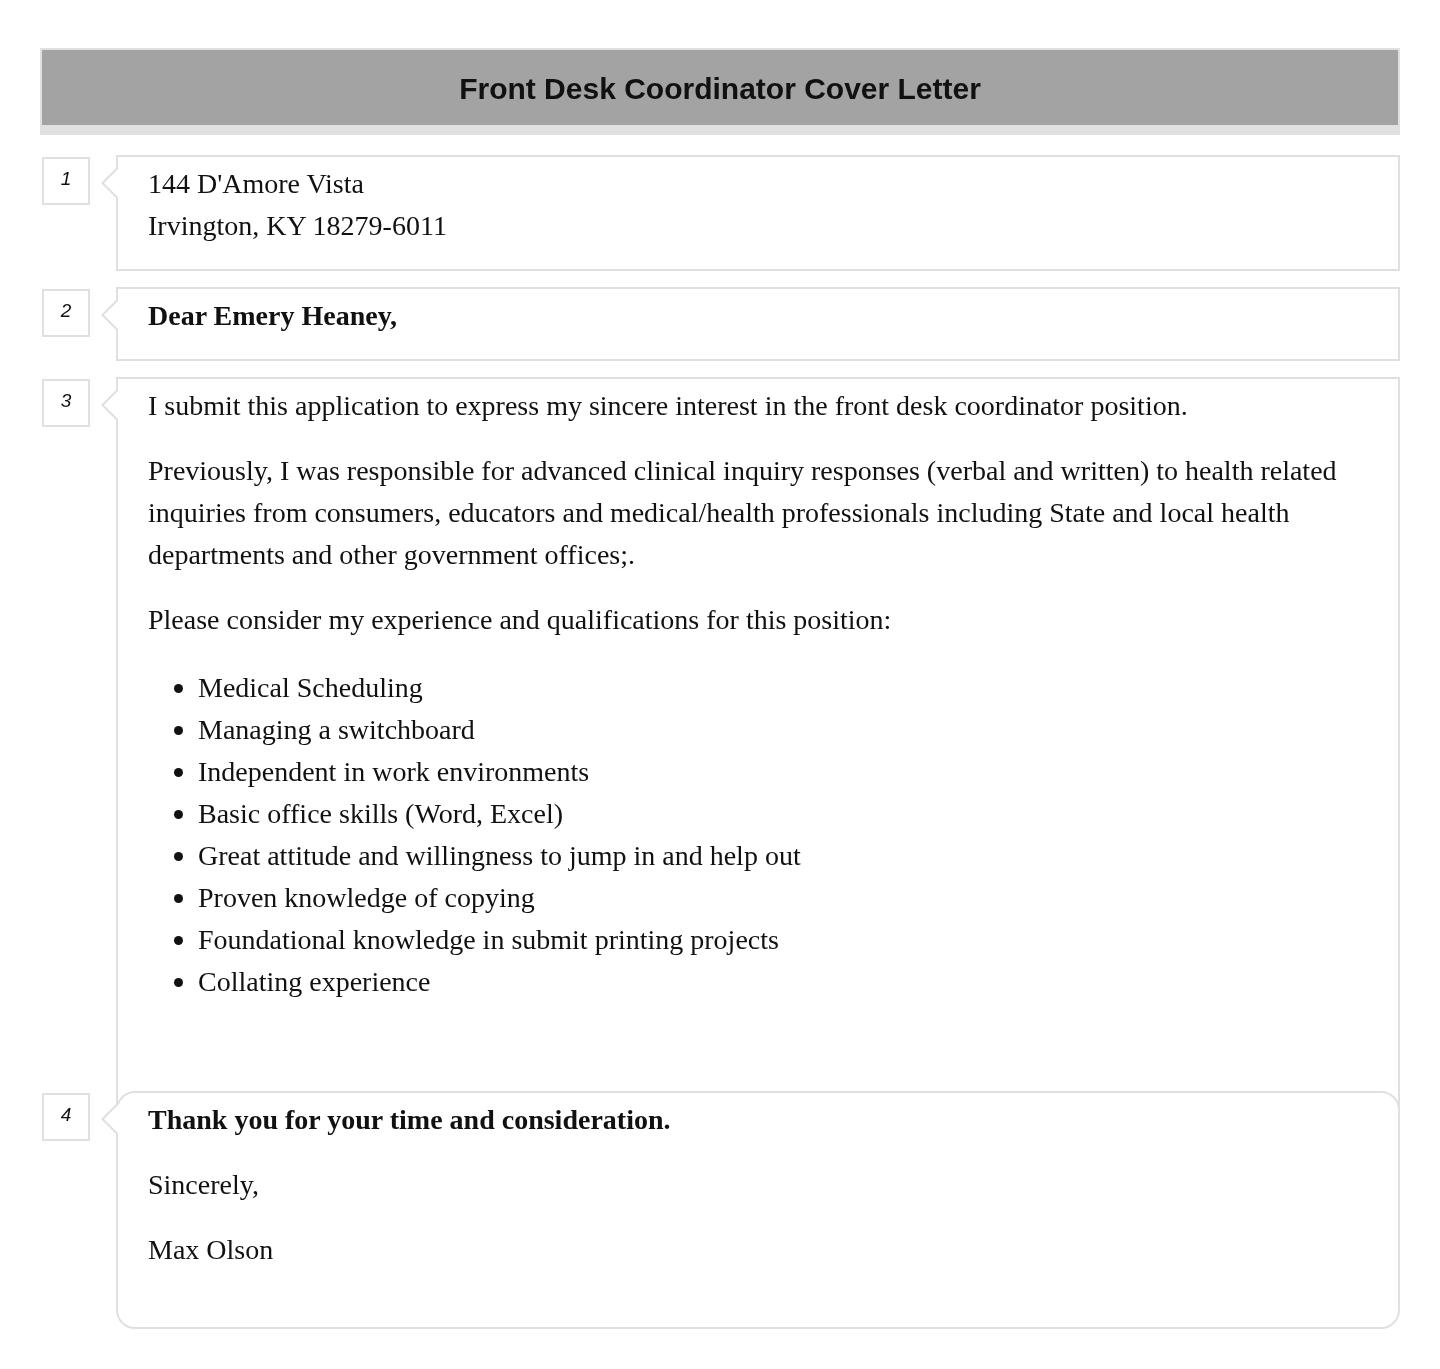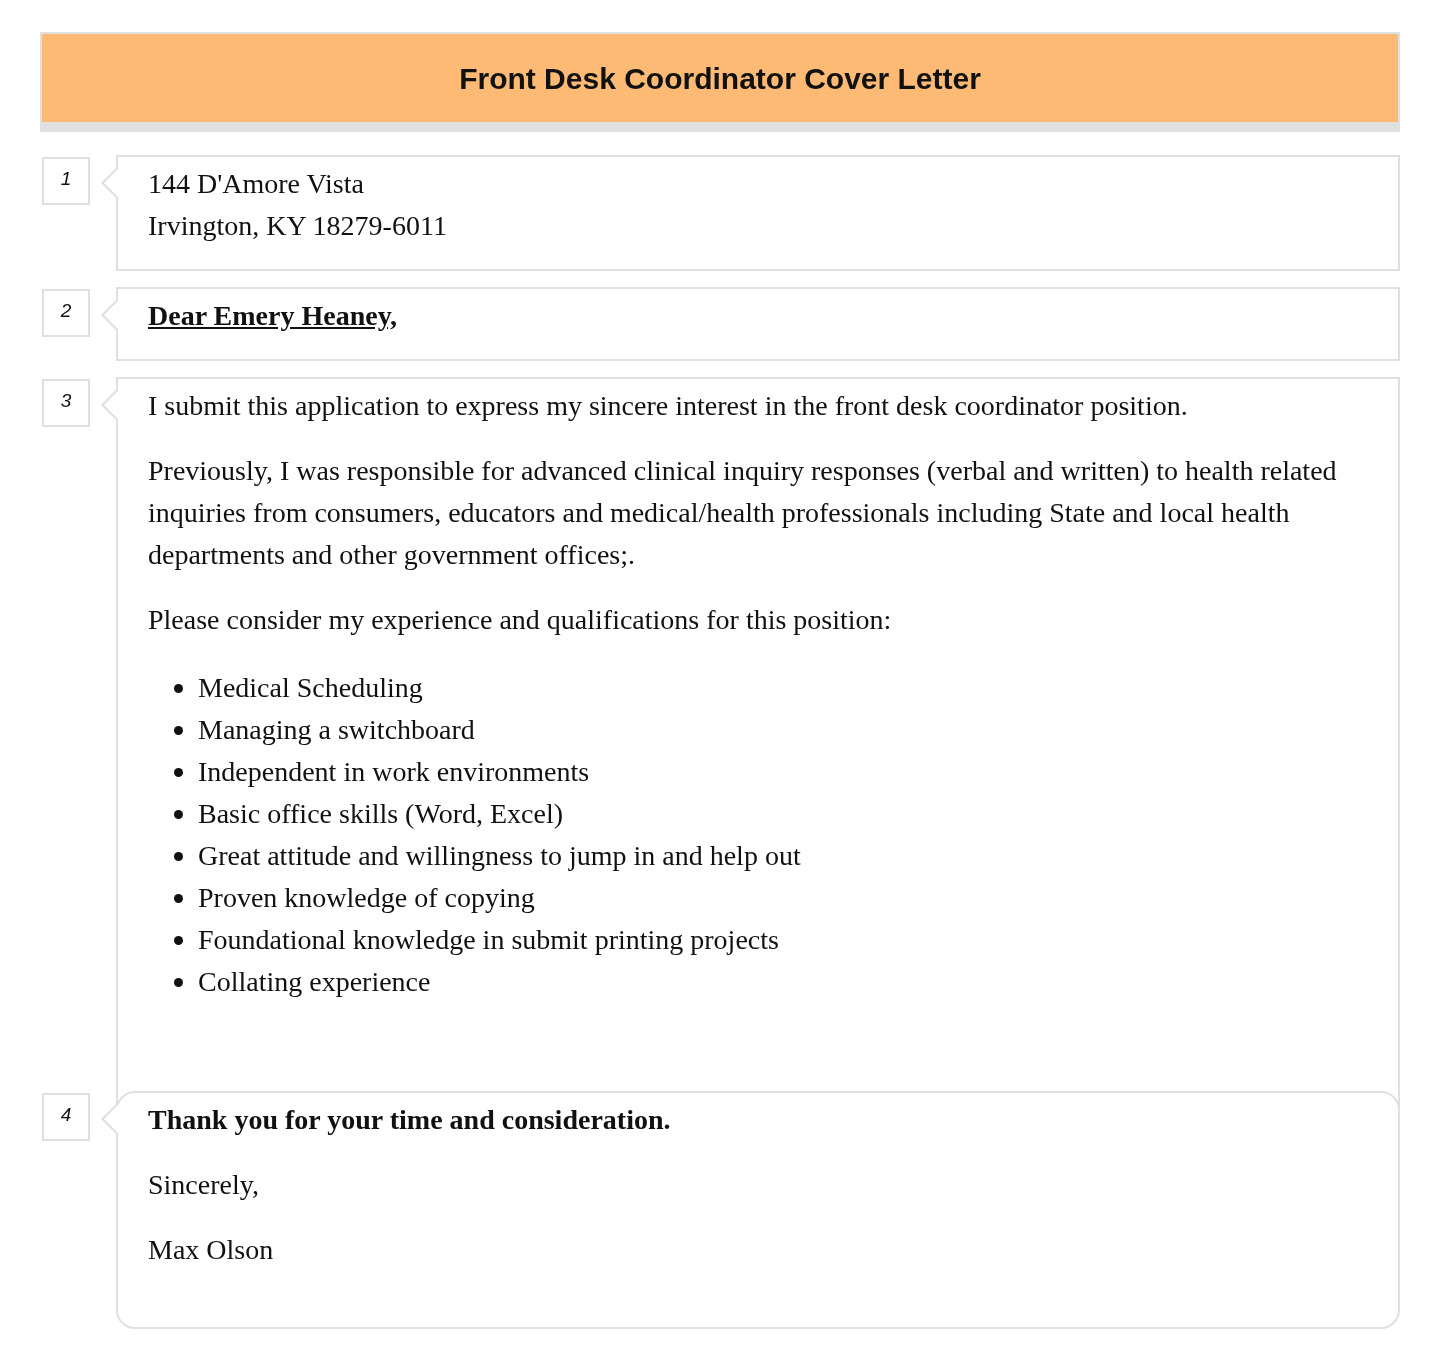--- a/index.html
+++ b/index.html
@@ -6,23 +6,23 @@
     html, body { background: #ffffff; }
     body {
       width: 1440px;
       min-height: 1369px;
       position: relative;
       font-family: "Liberation Serif", serif;
       color: #111;
     }
     .header {
       position: absolute;
-      left: 40px; top: 32px;
-      width: 1360px; height: 100px;
-      background: #fdba74;
+      left: 40px; top: 48px;
+      width: 1360px; height: 87px;
+      background: #a3a3a3;
       border: 2px solid #e0e0e0;
       border-bottom: 10px solid #e0e0e0;
       display: flex; align-items: center; justify-content: center;
     }
     .header h1 {
       font-family: "Liberation Sans", sans-serif;
       font-weight: bold;
       font-size: 30px;
       color: #111;
       margin-top: 2px;
@@ -103,21 +103,21 @@
 <div class="section" style="top:155px;">
   <div class="marker">1</div>
   <div class="card" style="height:116px;">
     <p>144 D'Amore Vista</p>
     <p style="margin-top:0">Irvington, KY 18279-6011</p>
   </div>
 </div>
 
 <div class="section" style="top:287px;">
   <div class="marker">2</div>
-  <div class="card" style="height:74px;text-decoration:underline;">
+  <div class="card" style="height:74px;">
     <p class="bold">Dear Emery Heaney,</p>
   </div>
 </div>
 
 <div class="section" style="top:377px;">
   <div class="marker">3</div>
   <div class="card" style="height:794px;">
     <p>I submit this application to express my sincere interest in the front desk coordinator position.</p>
     <p>Previously, I was responsible for advanced clinical inquiry responses (verbal and written) to health related inquiries from consumers, educators and medical/health professionals including State and local health departments and other government offices;.</p>
     <p>Please consider my experience and qualifications for this position:</p>

